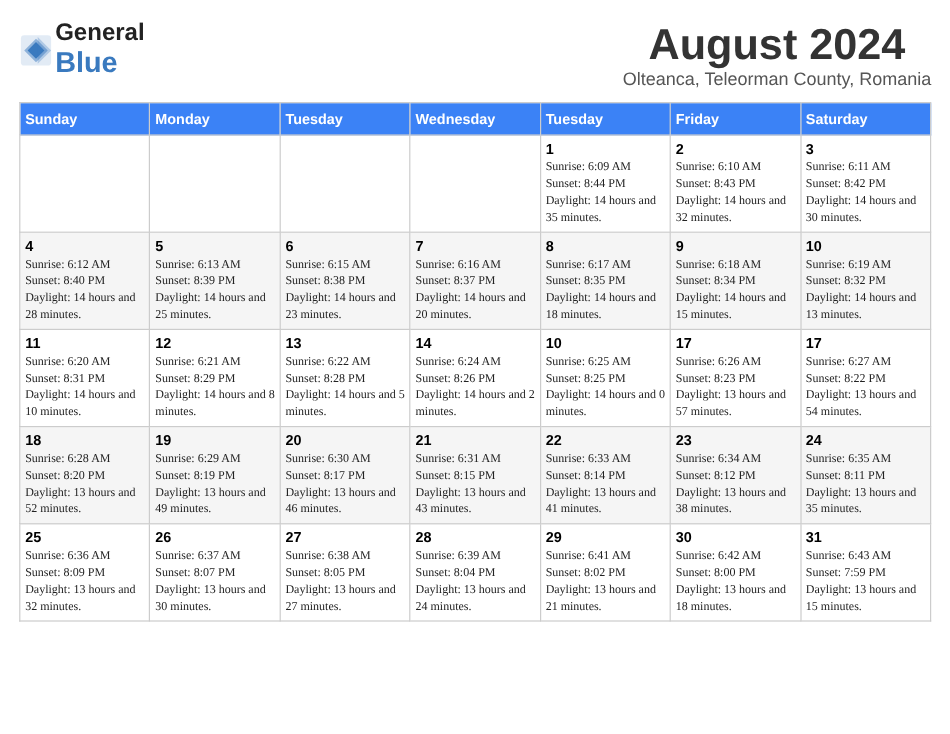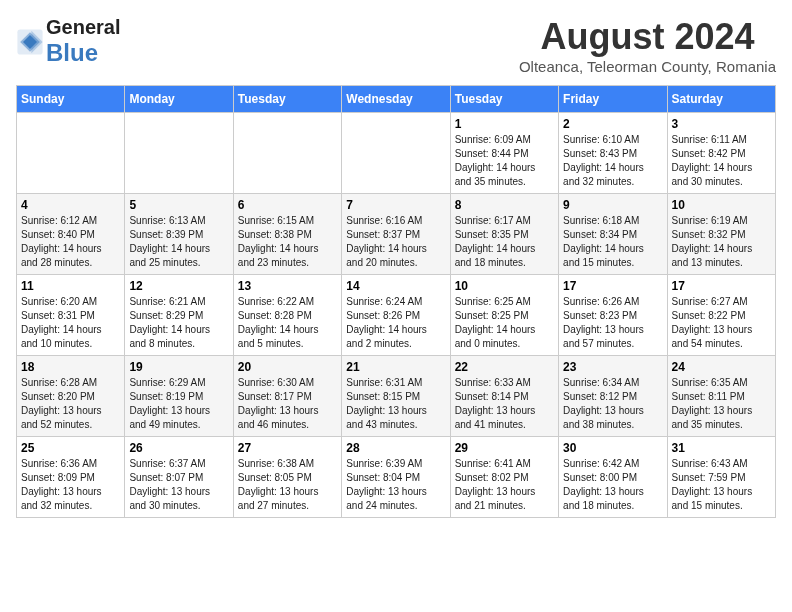--- a/index.html
+++ b/index.html
@@ -60,20 +60,21 @@
     .day-num {
       font-weight: bold;
       font-size: 12px;
       display: block;
       margin-bottom: 2px;
     }
     .day-info {
       font-size: 10px;
       line-height: 1.4;
       color: #222;
+      font-family: Liberation Serif, serif;
     }
     .empty-cell {
       background: #fff !important;
     }
     .logo-wrapper {
       display: flex;
       flex-direction: column;
       align-items: flex-end;
     }
     .logo-row {

